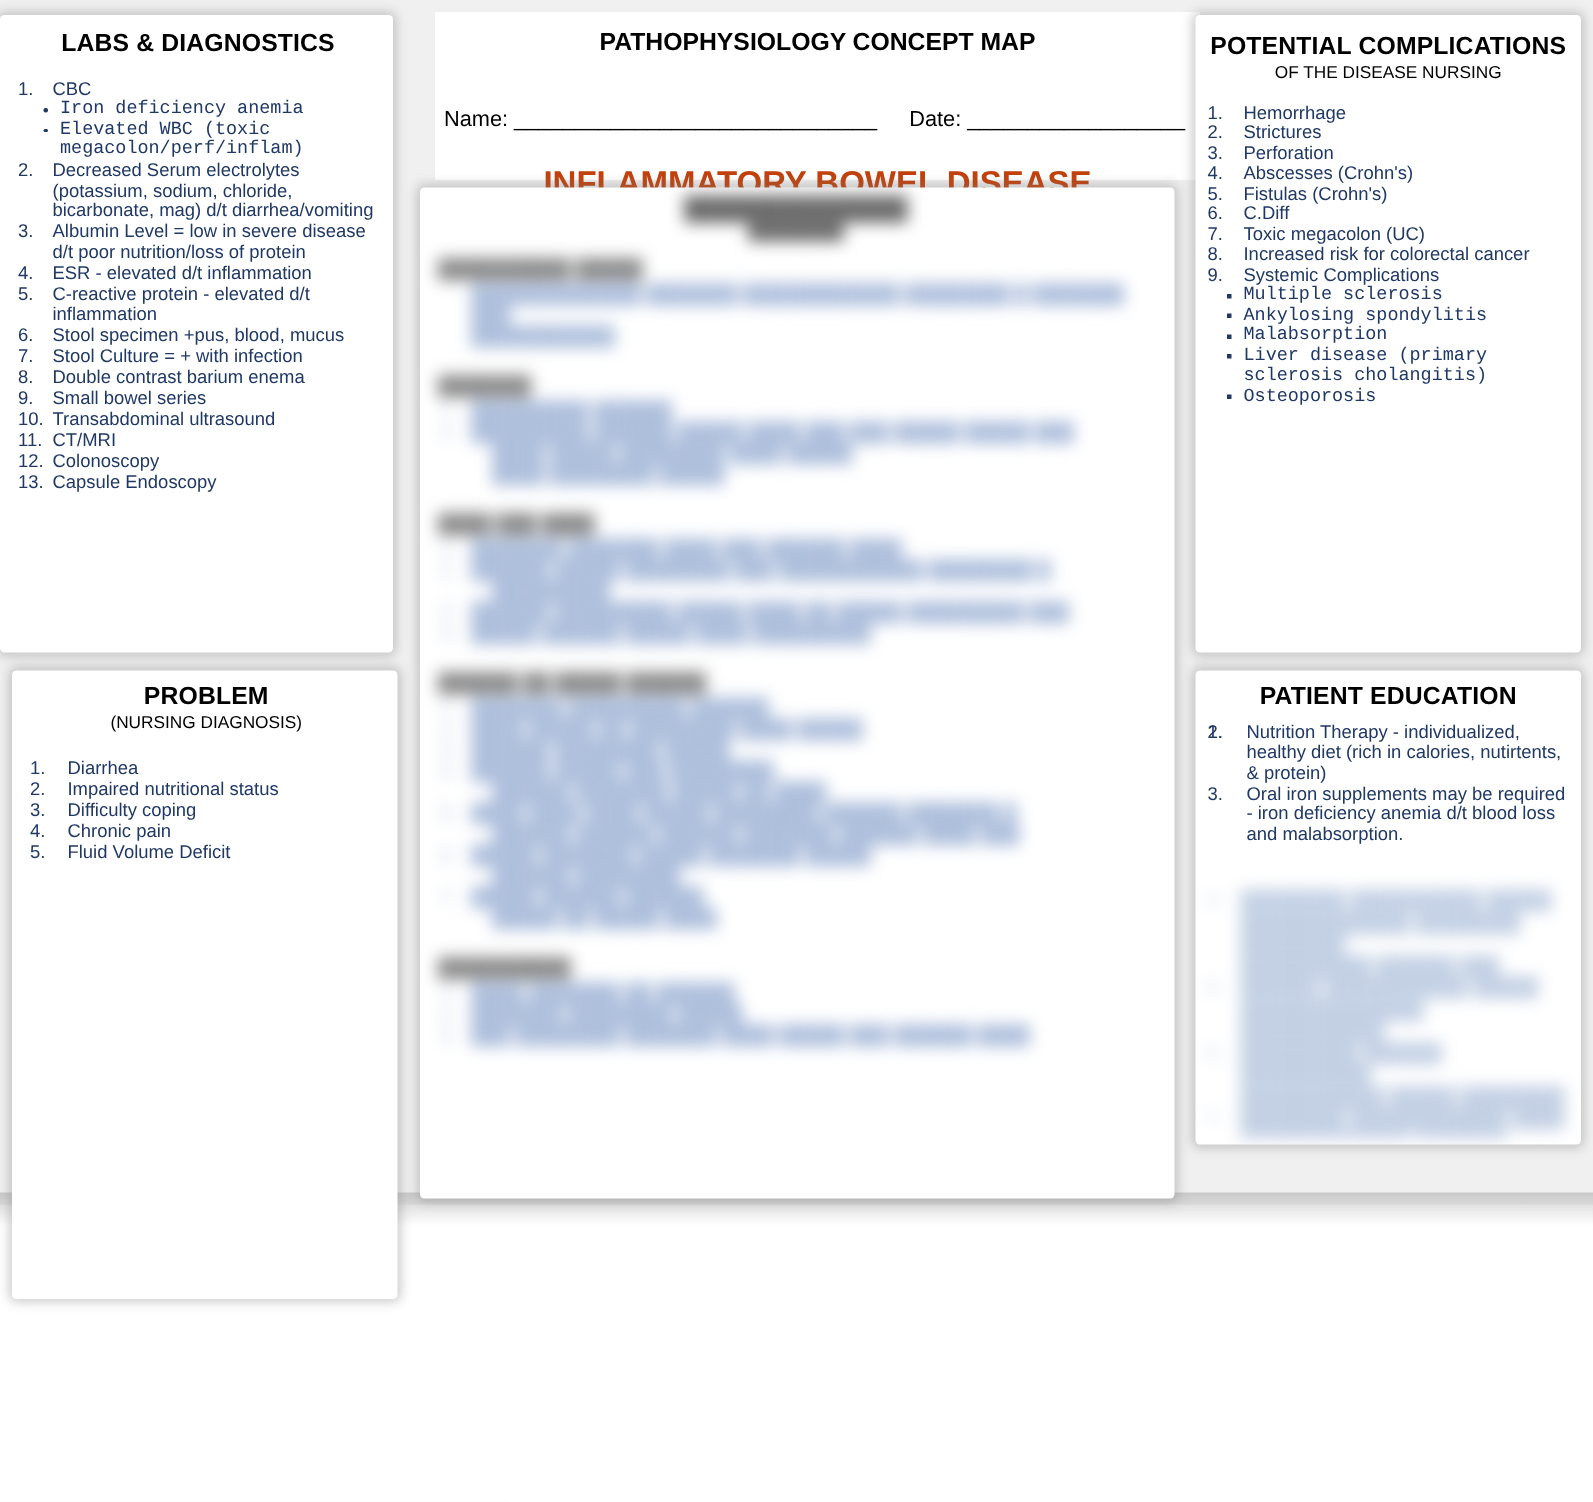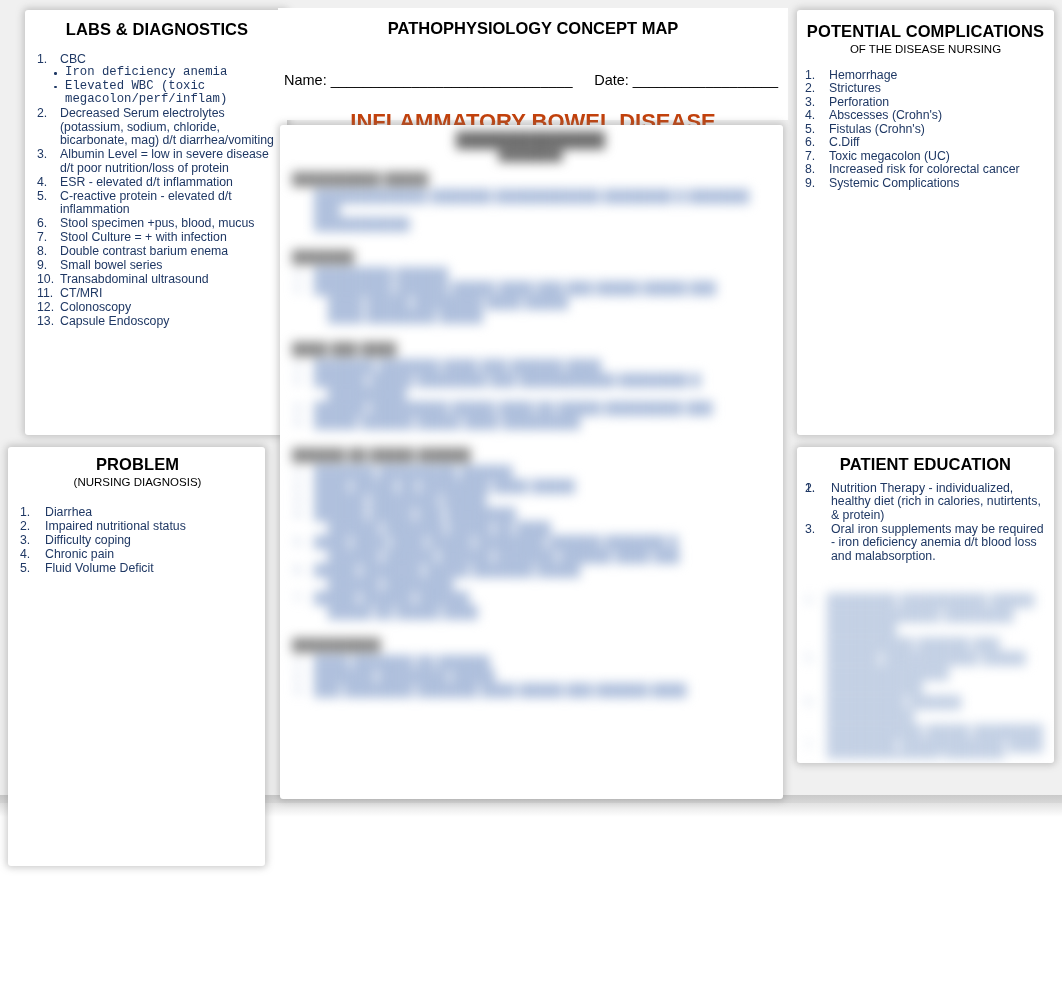--- a/index.html
+++ b/index.html
@@ -116,40 +116,40 @@
   
   ul.sublist.dotted > li::before {
     border-radius: 50%;
     width: 2.6px;
     height: 2.6px;
     top: 5.8px;
   }
 
   
   #labs-panel {
-    left: 25px; top: 10px; width: 262px; height: 425px;
+    left: 0; top: 10px; width: 262px; height: 425px;
     padding: 10px 10px 0 12px;
   }
   #labs-panel .panel-title { margin-bottom: 14px; }
   #labs-panel ol.numlist > li { padding-left: 23px; margin-bottom: 0.5px; }
   #labs-panel ul.sublist { margin-left: -9px; }
 
   
   #problem-panel {
     left: 8px; top: 447px; width: 257px; height: 419px;
     padding: 8px 10px 0 12px;
   }
   #problem-panel .panel-title { font-size: 16.5px; }
   #problem-panel ol.numlist { margin-top: 16px; }
   #problem-panel ol.numlist > li { margin-bottom: 0.5px; }
 
   
   #center-header {
     position: absolute;
-    left: 278px; top: 8px; width: 510px; height: 112px;
+    left: 290px; top: 8px; width: 510px; height: 112px;
     background: #ffffff;
   }
   #doc-title {
     text-align: center;
     font-weight: bold;
     font-size: 16.5px;
     color: #000;
     margin-top: 11px;
   }
   #name-date-row {
@@ -351,20 +351,27 @@
         <li><span class="num">1.</span><span>Hemorrhage</span></li>
         <li><span class="num">2.</span><span>Strictures</span></li>
         <li><span class="num">3.</span><span>Perforation</span></li>
         <li><span class="num">4.</span><span>Abscesses (Crohn's)</span></li>
         <li><span class="num">5.</span><span>Fistulas (Crohn's)</span></li>
         <li><span class="num">6.</span><span>C.Diff</span></li>
         <li><span class="num">7.</span><span>Toxic megacolon (UC)</span></li>
         <li><span class="num">8.</span><span>Increased risk for colorectal cancer</span></li>
         <li><span class="num">9.</span><span>Systemic Complications</span></li>
       </ol>
+    <ul class="sublist" id="complications-sublist">
+        <li>Multiple sclerosis</li>
+        <li>Ankylosing spondylitis</li>
+        <li>Malabsorption</li>
+        <li>Liver disease (primary sclerosis cholangitis)</li>
+        <li>Osteoporosis</li>
+      </ul>
   </div>
 
   <div class="panel" id="education-panel">
     <div class="panel-title">PATIENT EDUCATION</div>
     <ol class="numlist" id="education-list">
         <li><span class="num">1.</span></li>
         <li><span class="num">2.</span><span>Nutrition Therapy - individualized, healthy diet (rich in calories, nutirtents, &amp; protein)</span></li>
         <li><span class="num">3.</span><span>Oral iron supplements may be required - iron deficiency anemia d/t blood loss and malabsorption.</span></li>
       </ol>
     <div class="edu-blurred" id="education-redacted">

